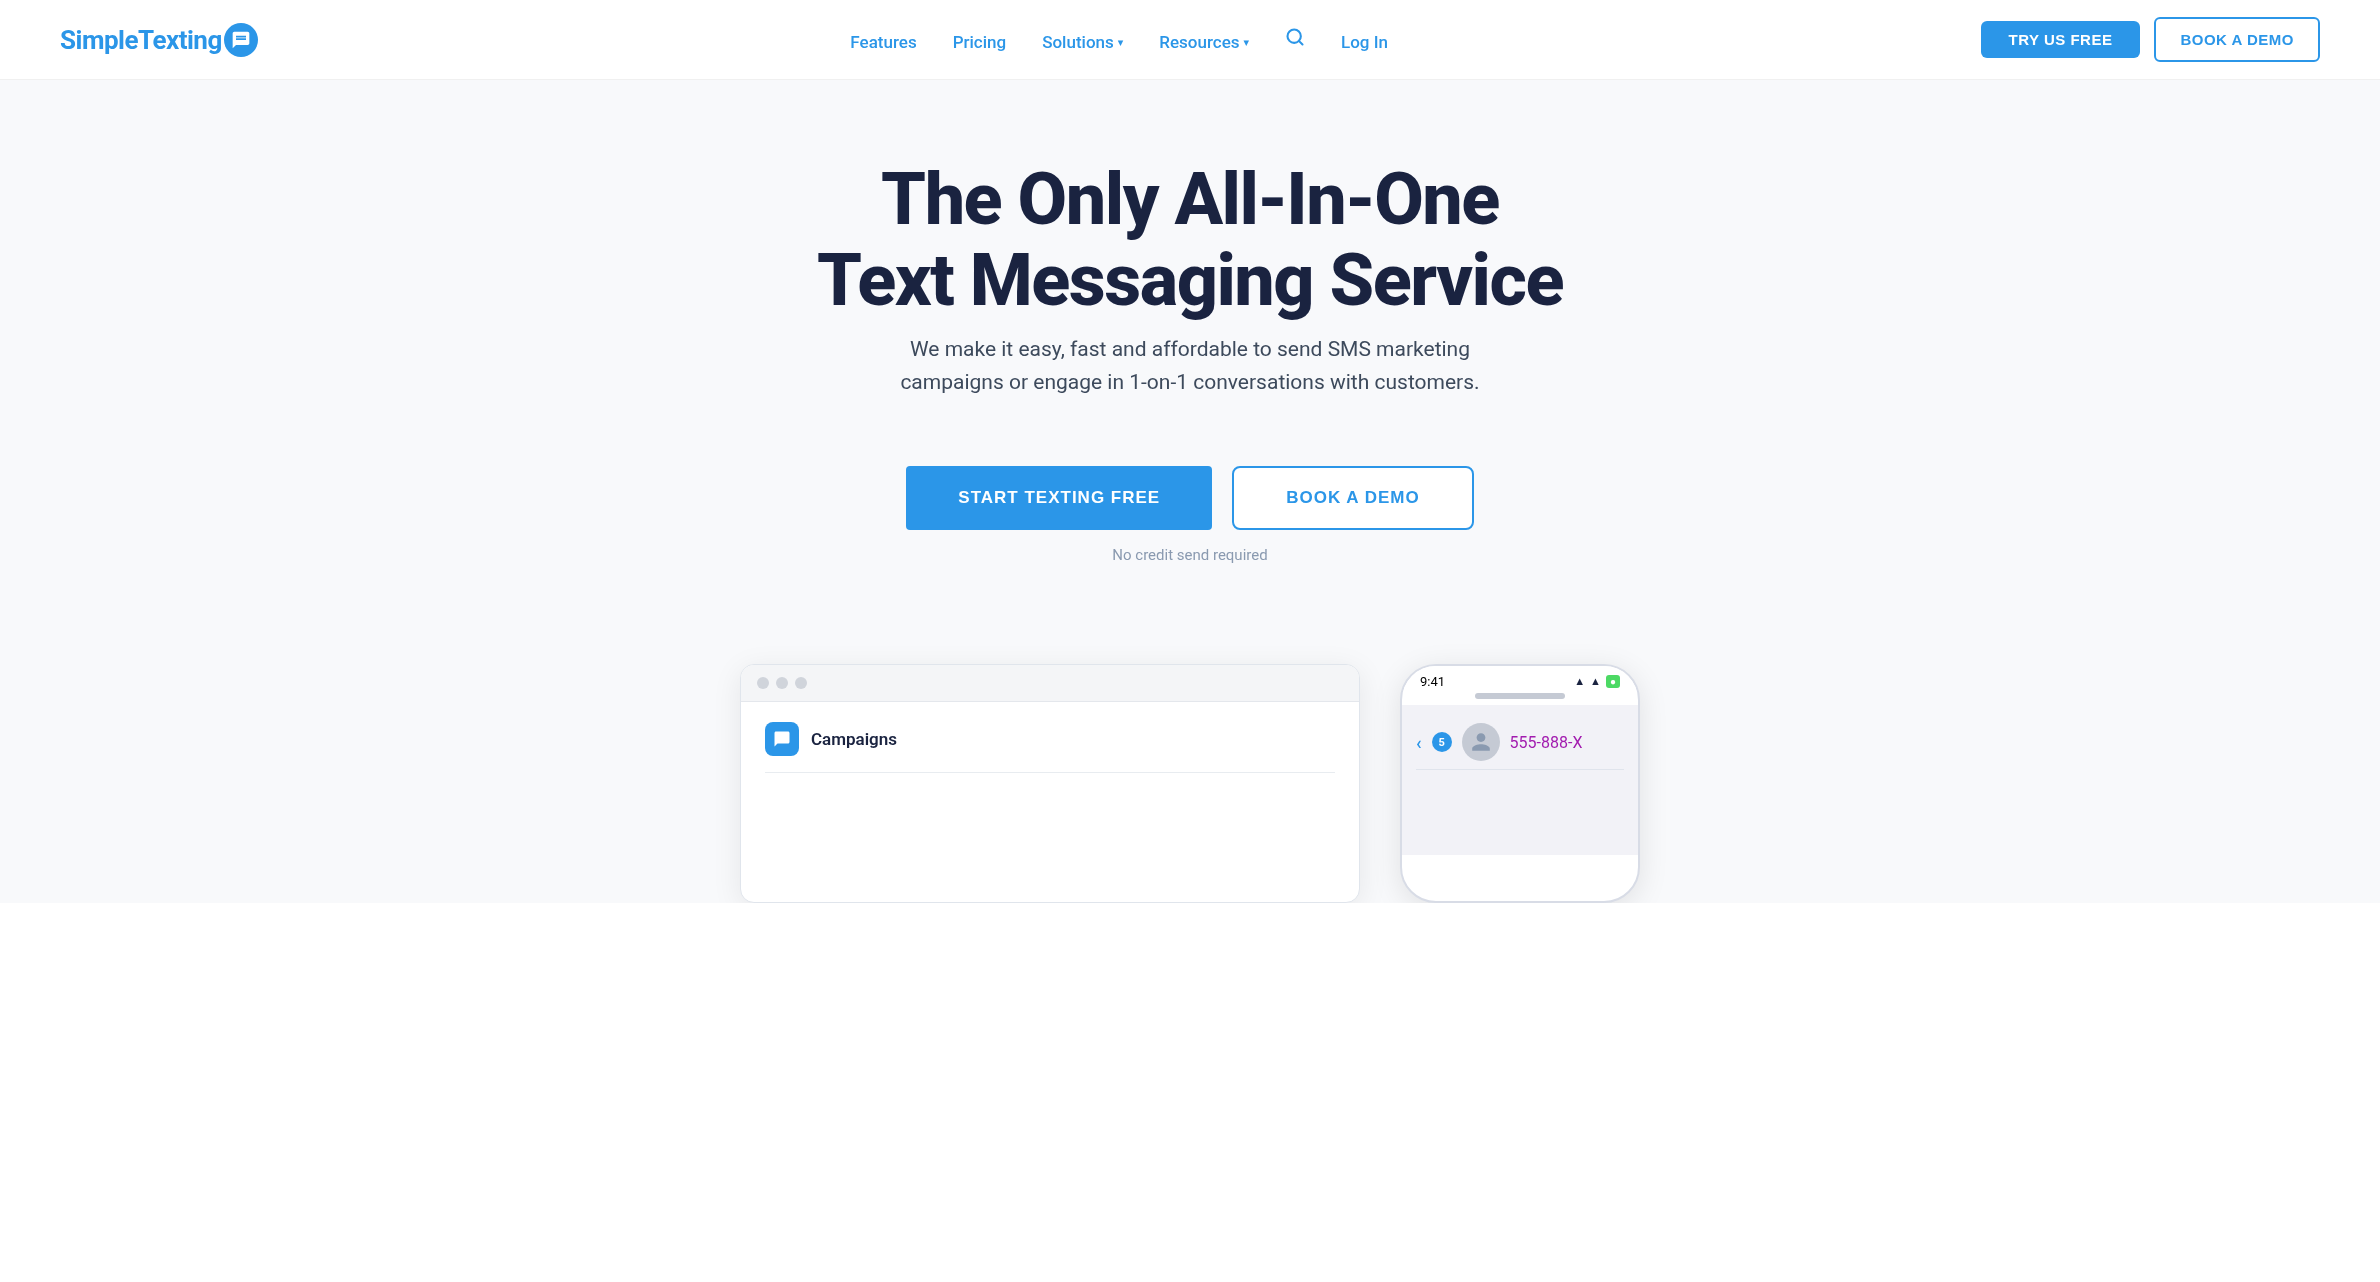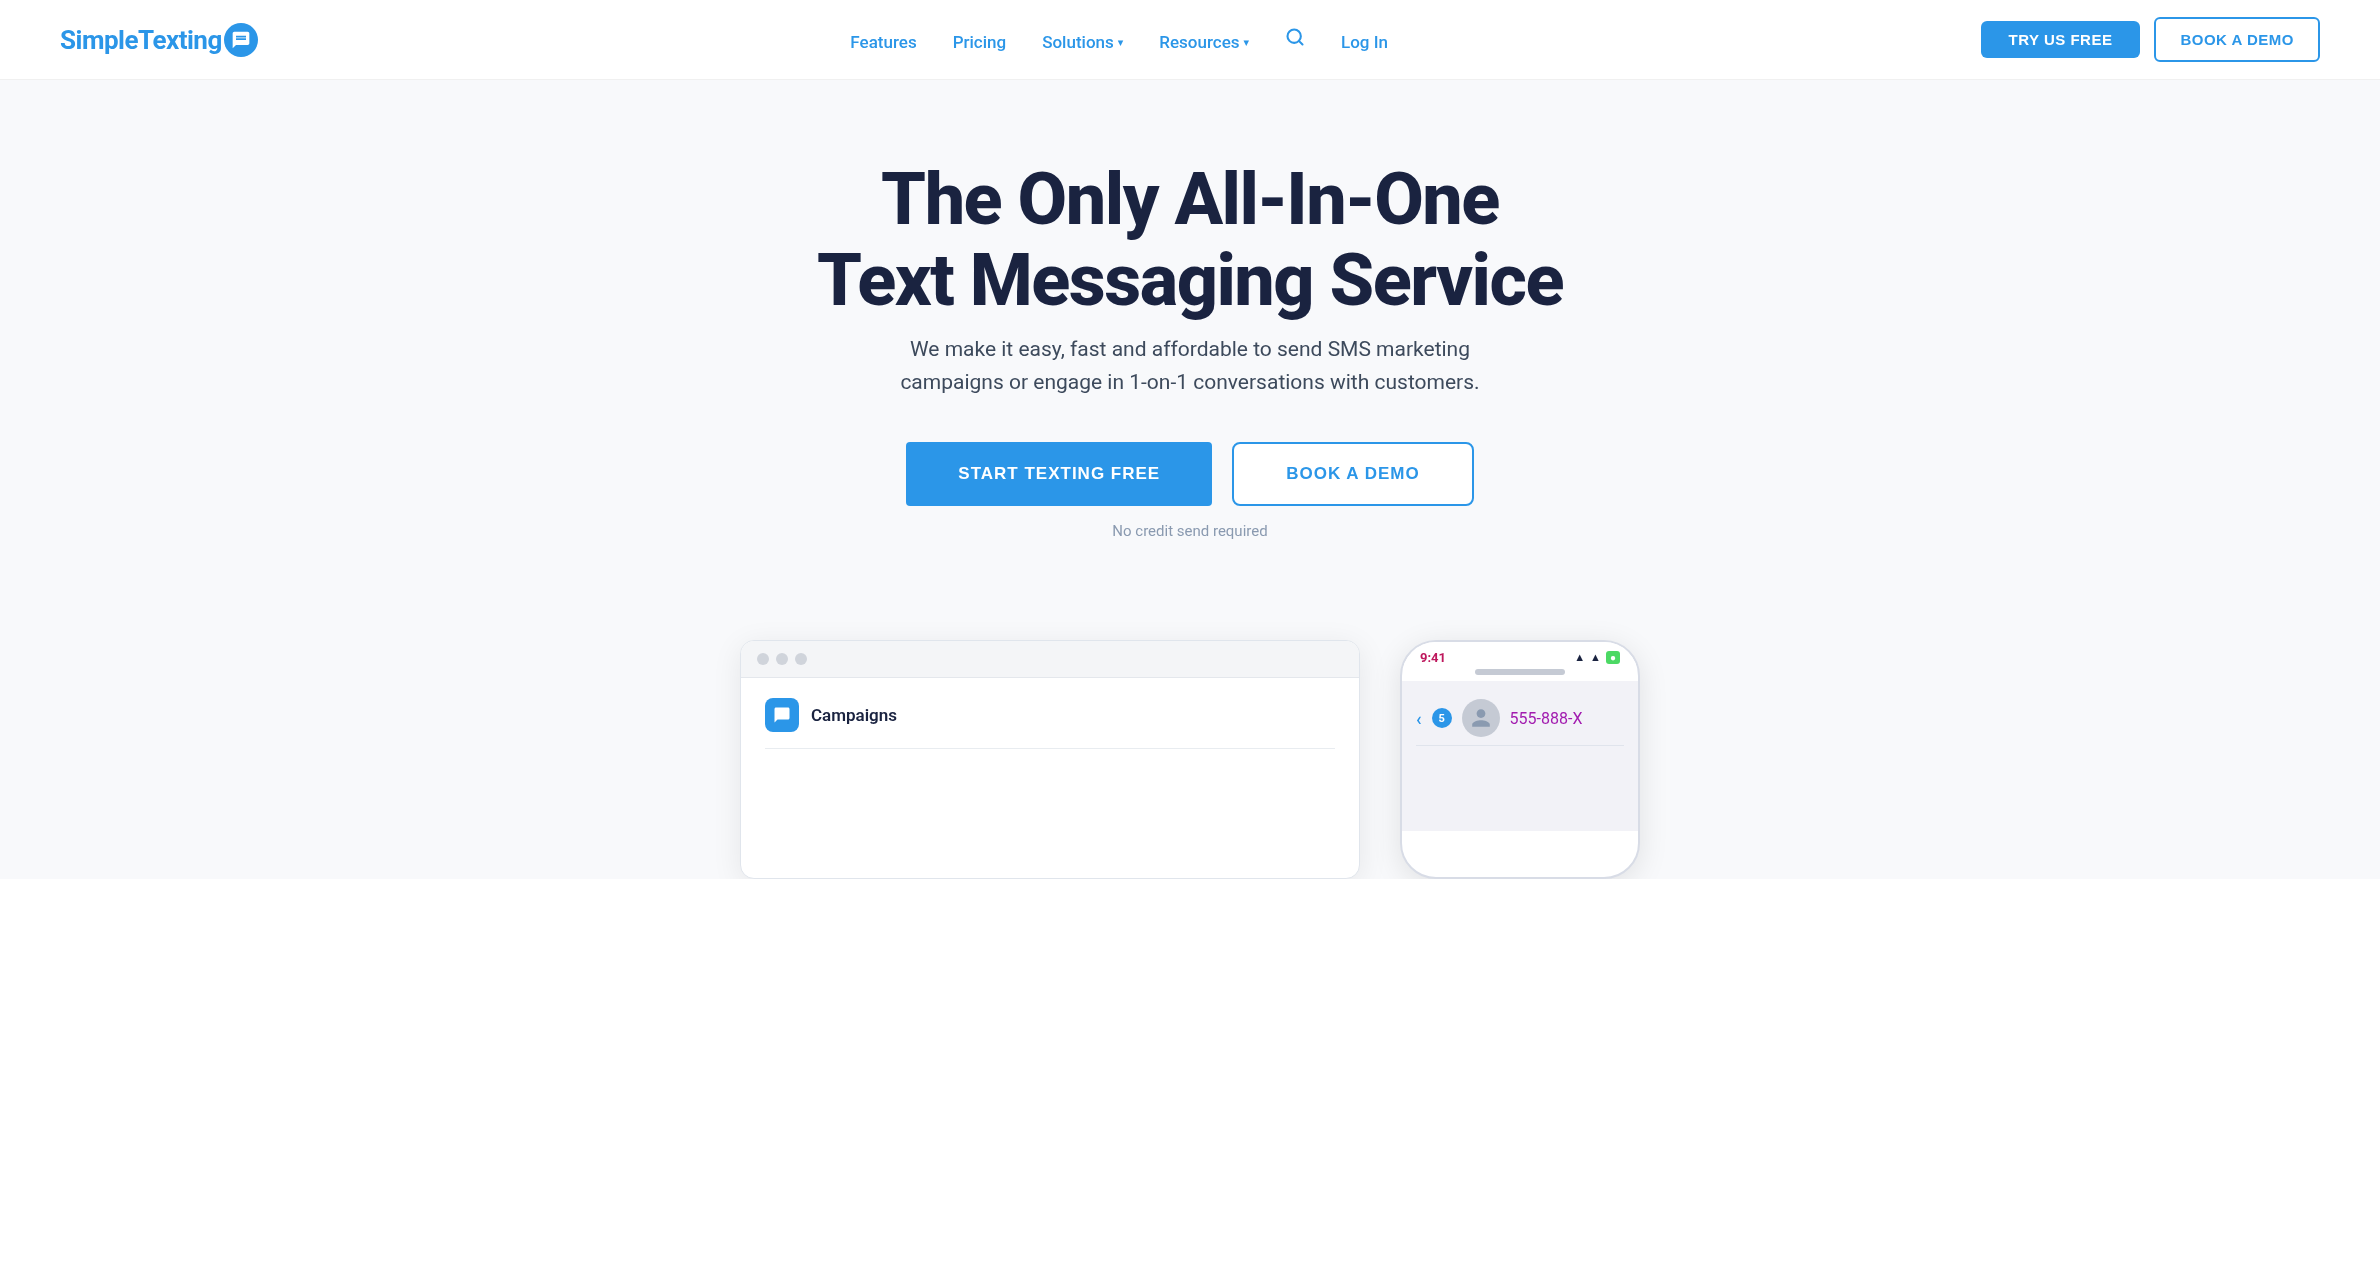--- a/index.html
+++ b/index.html
@@ -140,21 +140,21 @@
       max-width: 820px;
       margin-bottom: 12px;
       letter-spacing: -1.5px;
     }
 
     .hero p {
       font-size: 21px;
       color: #3d4a5c;
       max-width: 640px;
       line-height: 1.55;
-      margin-bottom: 44px;
+      margin-bottom: 68px;
     }
 
     .hero-buttons {
       display: flex;
       gap: 20px;
       margin-bottom: 16px;
     }
 
     .btn-start {
       background: #2b96e8;
@@ -274,22 +274,22 @@
     .phone-status-bar {
       display: flex;
       justify-content: space-between;
       align-items: center;
       padding: 8px 18px 4px;
       background: #ffffff;
     }
 
     .phone-time {
       font-size: 13px;
-      font-weight: 700;
-      color: #be185d;
+      font-weight: 400;
+      color: #000000;
     }
 
     .phone-icons {
       display: flex;
       gap: 5px;
       align-items: center;
       font-size: 11px;
       color: #1a2340;
     }
 

